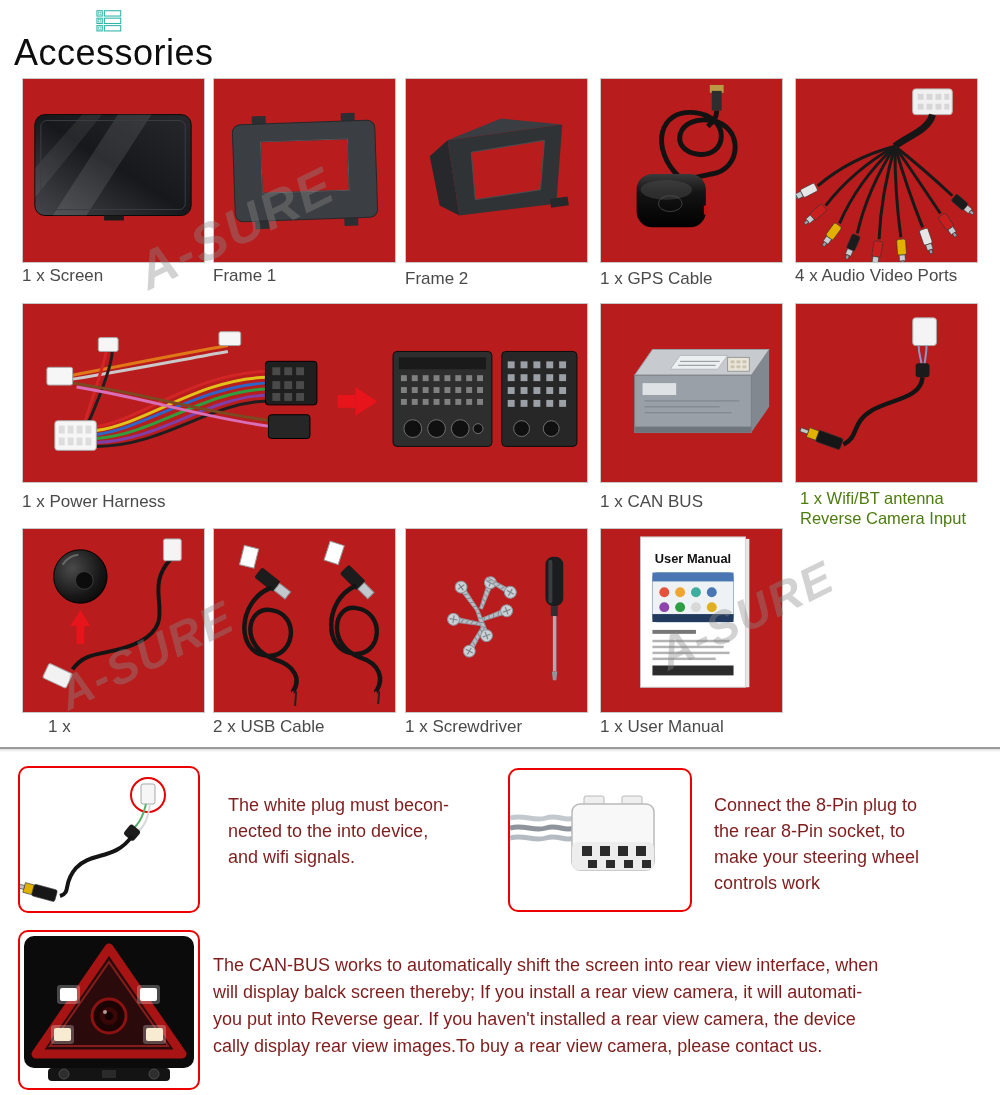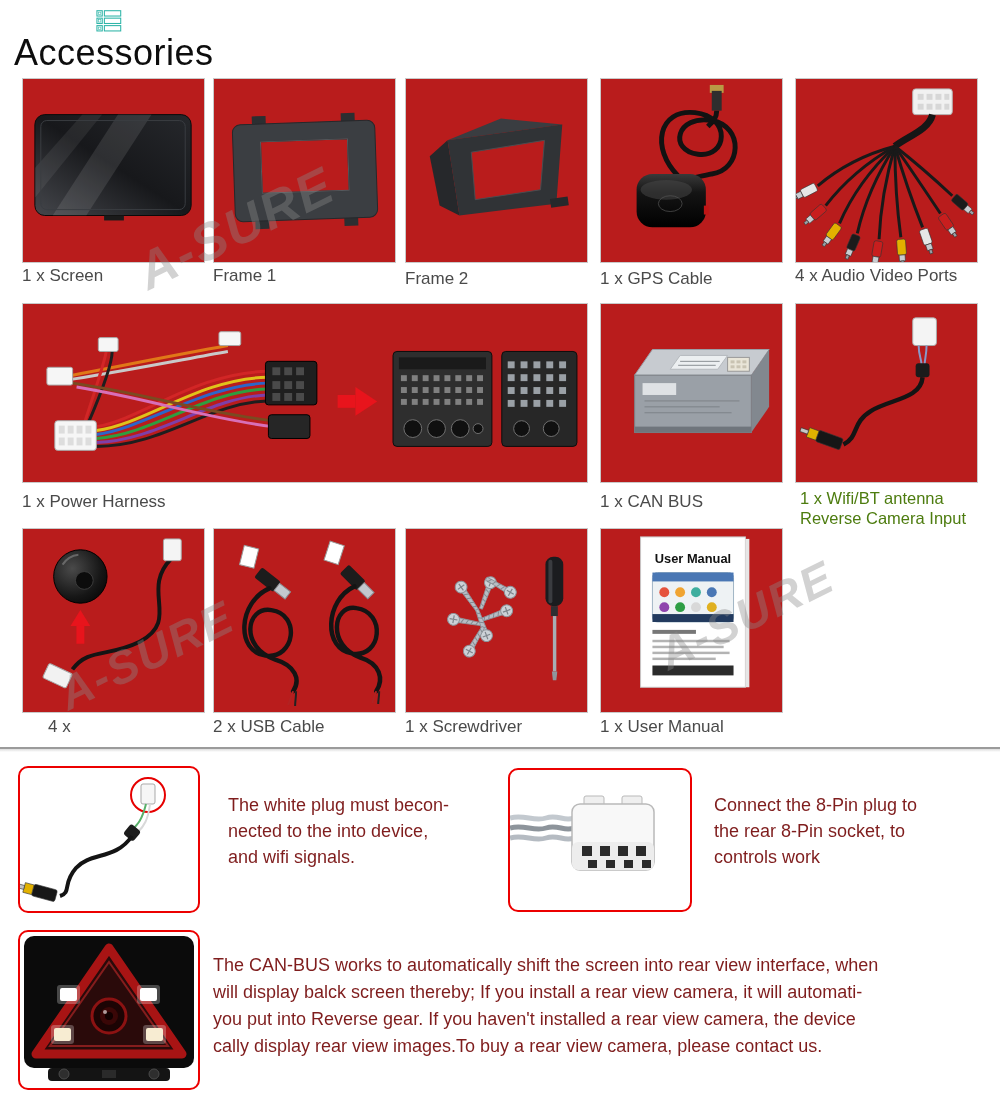--- a/index.html
+++ b/index.html
@@ -467,21 +467,21 @@
       <g fill="#b3b3b3">
         <rect x="52" y="112" width="78" height="2.5"></rect>
           <rect x="52" y="118" width="72" height="2.5"></rect>
           <rect x="52" y="124" width="78" height="2.5"></rect>
           <rect x="52" y="130" width="64" height="2.5"></rect>
       </g>
       <rect x="52" y="138" width="82" height="10" fill="#2b2b2b"></rect>
     </svg>
   </div>
 
-  <div class="caption left" style="left:22px;top:717px;width:183px;">4 x</div>
+  <div class="caption left" style="left:22px;top:717px;width:183px;">1 x</div>
   <div class="caption" style="left:213px;top:717px;width:183px;">2 x USB Cable</div>
   <div class="caption" style="left:405px;top:717px;width:183px;">1 x Screwdriver</div>
   <div class="caption" style="left:600px;top:717px;width:183px;">1 x User Manual</div>
 
   <div class="divider" style="top:747px;">
     <div class="l1"></div>
       <div class="l2"></div>
   </div>
 
   <div class="redbox" style="left:18px;top:766px;width:182px;height:147px;">
@@ -524,20 +524,21 @@
         <rect x="78" y="90" width="9" height="8"></rect>
           <rect x="96" y="90" width="9" height="8"></rect>
           <rect x="114" y="90" width="9" height="8"></rect>
           <rect x="132" y="90" width="9" height="8"></rect>
       </g>
     </svg>
   </div>
   <div class="note-text" style="left:714px;top:792px;width:275px;">
     <div>Connect the 8-Pin plug to</div>
     <div>the rear 8-Pin socket, to</div>
+    <div>make your steering wheel</div>
     <div>controls work</div>
   </div>
 
   <div class="redbox" style="left:18px;top:930px;width:182px;height:160px;">
     <svg viewBox="0 0 178 156">
       <rect x="4" y="4" width="170" height="132" rx="10" fill="#0b0b0b"></rect>
       <polygon points="89,16 162,122 16,122" fill="#2a0a0a" stroke="#a81414" stroke-width="9" stroke-linejoin="round"></polygon>
       <polygon points="89,30 148,114 30,114" fill="none" stroke="#e03030" stroke-width="2" opacity="0.5"></polygon>
       <g opacity="0.25" fill="#ffffff">
         <rect x="37" y="53" width="23" height="19" rx="3"></rect>

